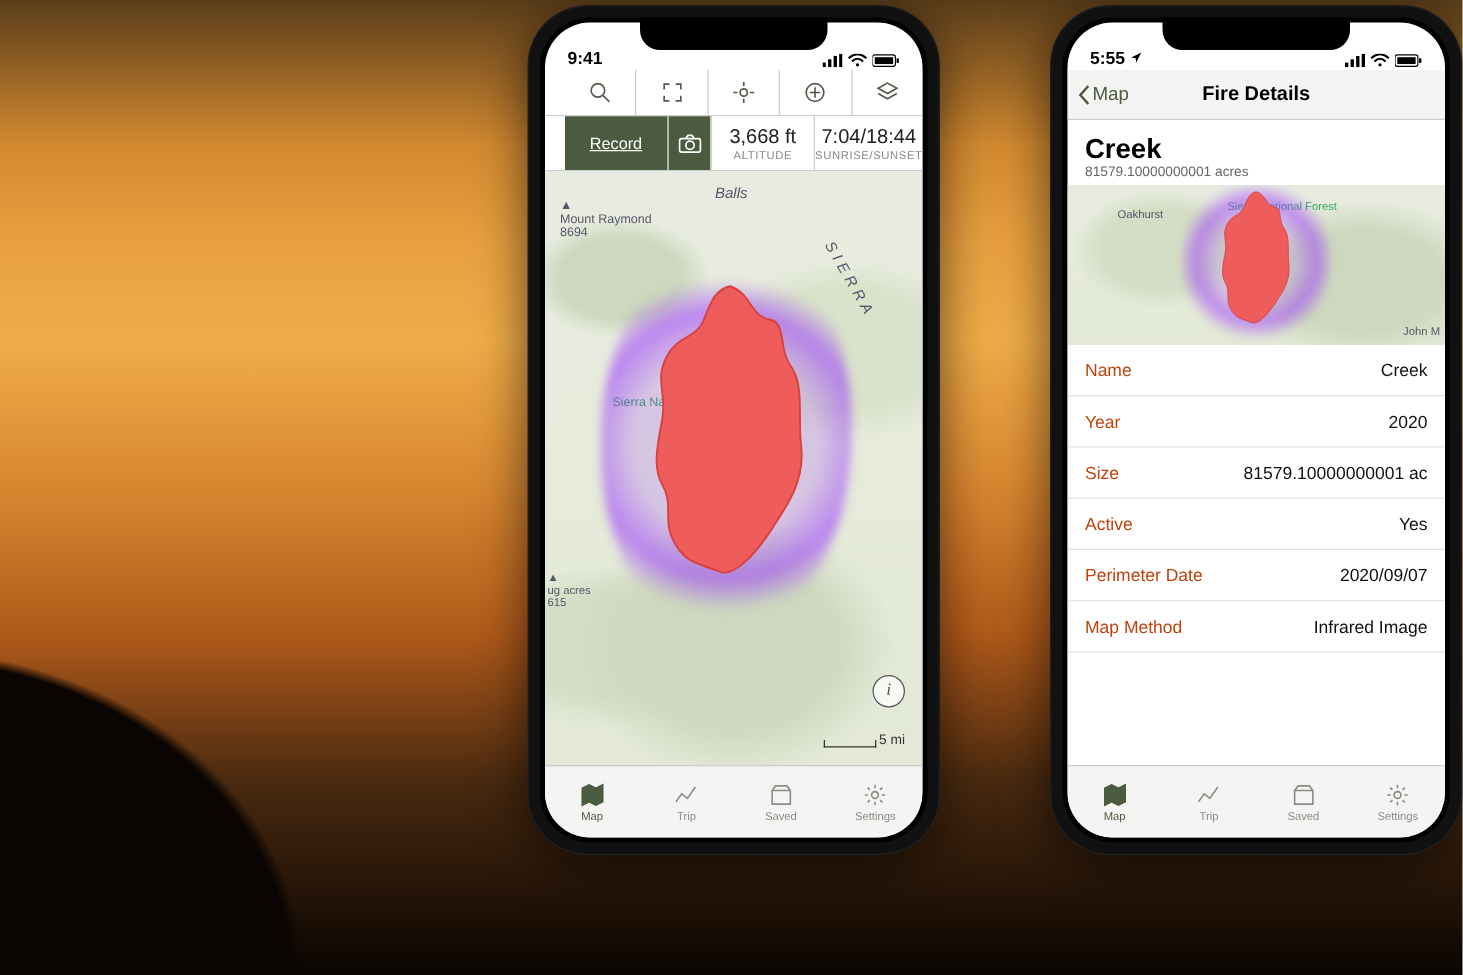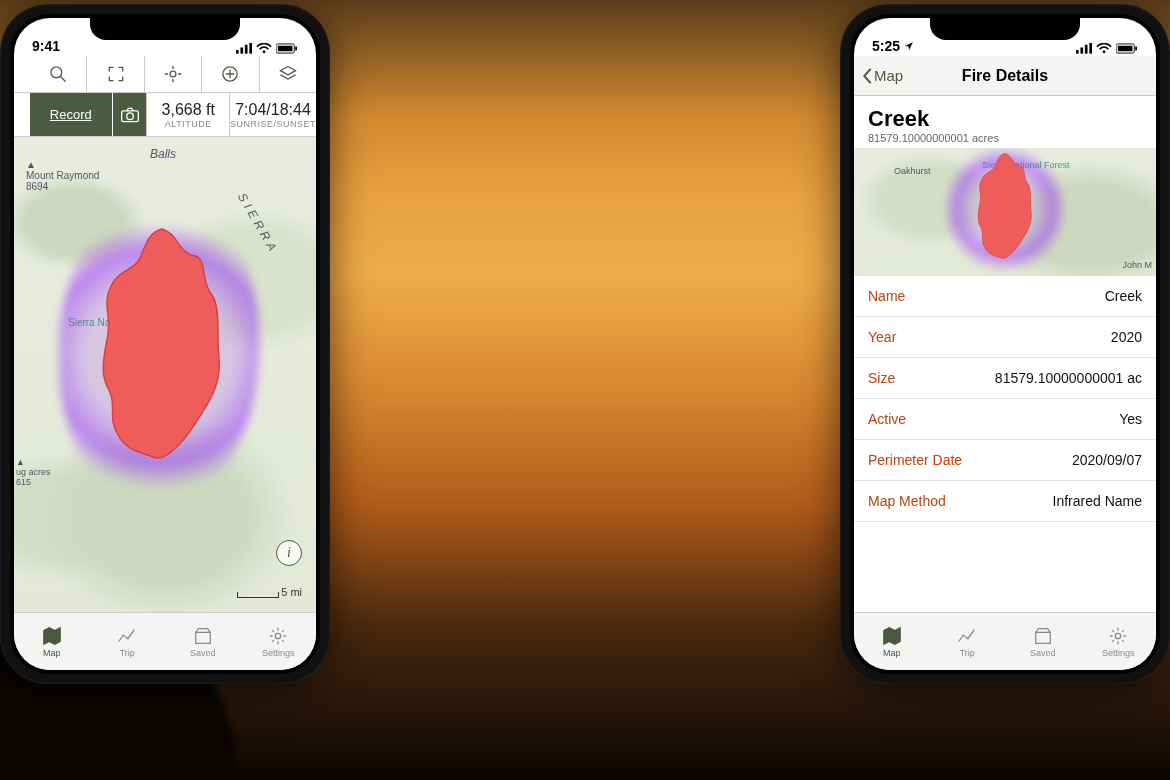--- a/index.html
+++ b/index.html
@@ -8,21 +8,21 @@
     height: 780px;
     font-family: -apple-system, "Helvetica Neue", Arial, sans-serif;
     background: linear-gradient(180deg,#5a3d1a 0%,#d38a30 15%,#e8a040 25%,#f0ac48 35%,#d88730 50%,#b05a1a 65%,#4a2a10 80%,#0a0502 100%);
     position: relative;
     overflow: hidden;
   }
   .hill {
     position:absolute;left:0;bottom:0;width:420px;height:420px;
     background:radial-gradient(ellipse 520px 420px at -80px 420px,#0a0502 60%,transparent 62%);
   }
-  .stage { width:1170px;height:688px;display:flex;gap:120px;align-items:center;justify-content:space-between; }
+  .stage { width:1170px;height:688px;display:flex;gap:88px;align-items:center;justify-content:flex-end; }
   .phone {
     width:330px;height:680px;border-radius:48px;background:#111;padding:10px;
     box-shadow:0 8px 40px rgba(0,0,0,.6), inset 0 0 2px rgba(255,255,255,.2);
     position:relative;flex-shrink:0;
   }
   .bezel {
     width:100%;height:100%;border-radius:40px;background:#000;padding:4px;position:relative;
   }
   .screen {
     width:100%;height:100%;border-radius:36px;background:#fff;overflow:hidden;position:relative;
@@ -249,21 +249,21 @@
       </div>
 </div>
 
 <div class="phone">
   <div class="bezel">
         <div class="notch"></div>
         <div class="screen">
           <div class="screen-col">
 
     <div class="status-bar">
-      <span><span>5:25</span> <svg style="width:10px;height:10px;display:inline" viewBox="0 0 10 10">
+      <span><span>5:55</span> <svg style="width:10px;height:10px;display:inline" viewBox="0 0 10 10">
                   <path d="M1 5 L9 1 L5 9 L4.5 5.5 Z" fill="#000"></path>
                 </svg></span>
       <span class="sb-right">
         <svg class="sb-bars" viewBox="0 0 18 12">
                   <rect x="0" y="8" width="3" height="4" fill="#000"></rect>
                   <rect x="5" y="5" width="3" height="7" fill="#000"></rect>
                   <rect x="10" y="2" width="3" height="10" fill="#000"></rect>
                   <rect x="15" y="0" width="3" height="12" fill="#000"></rect>
                 </svg>
         <svg class="sb-wifi" viewBox="0 0 18 12">
@@ -323,21 +323,21 @@
       <div class="drow">
                 <span class="k">Active</span>
                 <span class="v">Yes</span>
               </div>
       <div class="drow">
                 <span class="k">Perimeter Date</span>
                 <span class="v">2020/09/07</span>
               </div>
       <div class="drow">
                 <span class="k">Map Method</span>
-                <span class="v">Infrared Name</span>
+                <span class="v">Infrared Image</span>
               </div>
     </div>
 
     <div class="tabbar">
       <div class="tab active">
         <svg viewBox="0 0 24 22">
                   <path class="fillable" d="M3 5l6-3 6 3 6-3v15l-6 3-6-3-6 3z"></path>
                   <line x1="9" y1="2" x2="9" y2="17"></line>
                   <line x1="15" y1="5" x2="15" y2="20"></line>
                 </svg>

